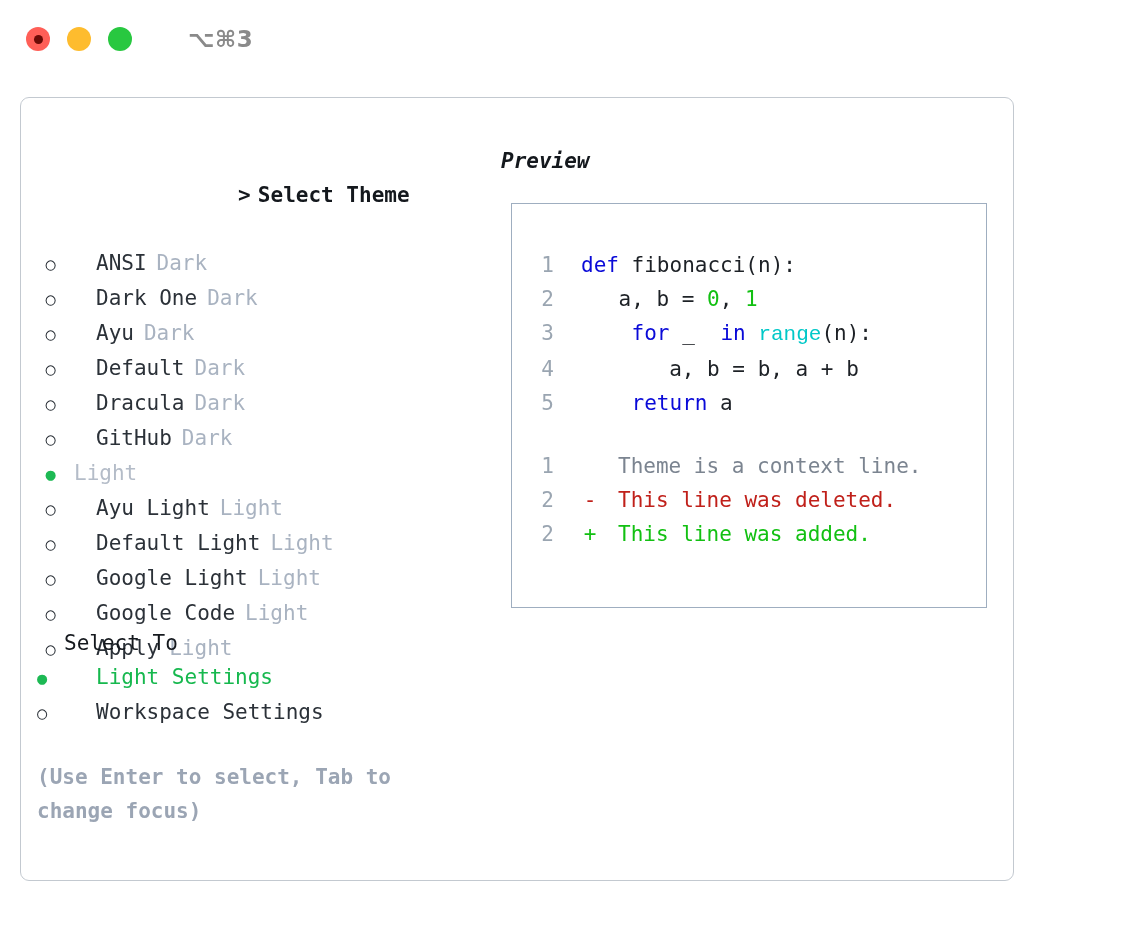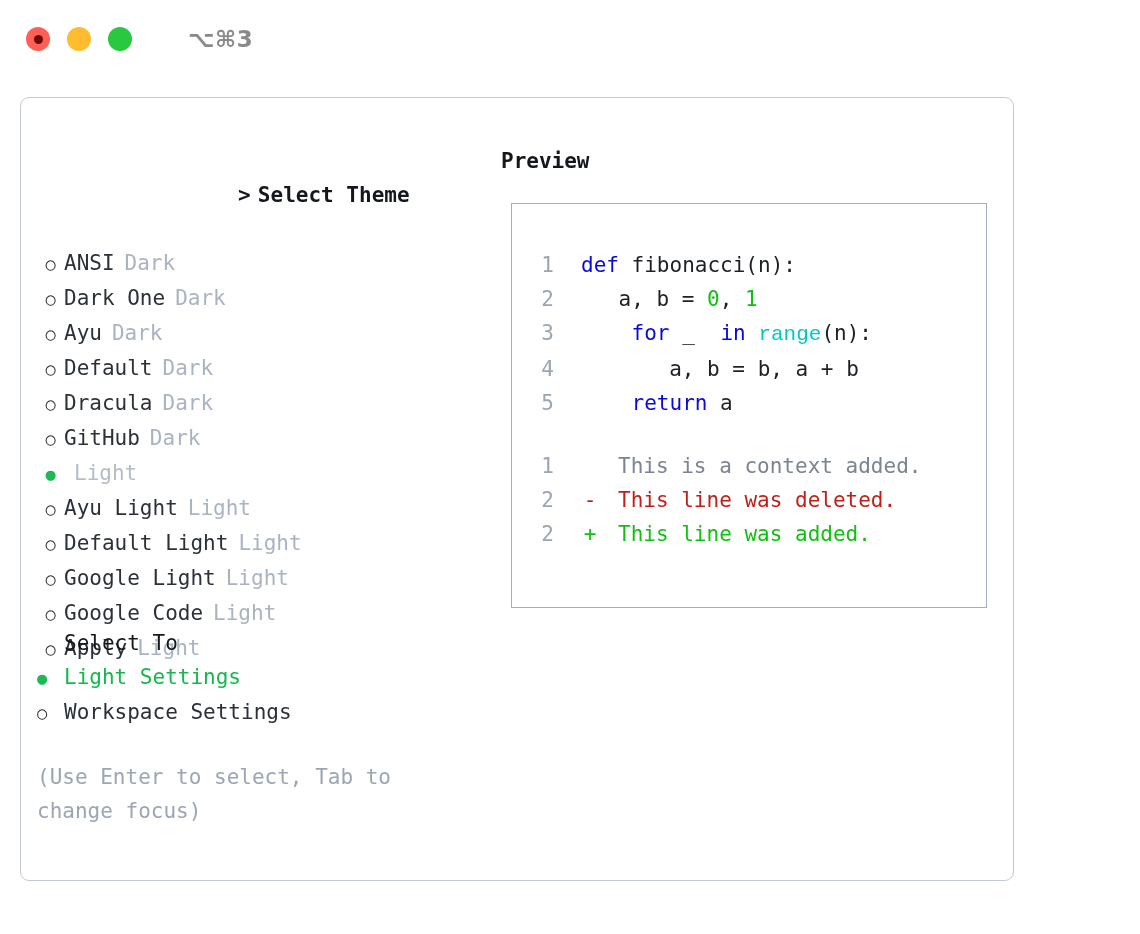--- a/index.html
+++ b/index.html
@@ -119,21 +119,21 @@
   .bullet {
     display: inline-block;
     width: 27px;
     flex: 0 0 27px;
     font-size: 17px;
     color: #2b3138;
     line-height: 34px;
   }
   .opt.selected .bullet { color: #1db954; }
   .opt.selected .opt-label { color: #16b84e; }
-  .opt-label { color: #2b3138; }
+  .opt-label { color: #2b3138; margin-left: 32px; }
   .opt-tag {
     color: #a9b3c1;
     margin-left: 10px;
   }
   .opt.selected .opt-tag { color: #b4bcc8; }
 
   
   .apply-group {
     position: absolute;
     left: 16px;
@@ -151,34 +151,36 @@
   
   .hint {
     position: absolute;
     left: 16px;
     top: 662px;
     width: 410px;
     font-size: 21px;
     line-height: 34px;
     color: #9ba5b4;
     white-space: pre-wrap;
+    font-weight: bold;
   }
 
   
   .right-col {
     position: absolute;
     left: 480px;
     top: 46px;
     width: 490px;
   }
   .preview-title {
     font-size: 21px;
     font-weight: bold;
     color: #14181d;
     line-height: 34px;
+    font-style: italic;
   }
   .preview-box {
     position: absolute;
     left: 490px;
     top: 105px;
     width: 476px;
     height: 405px;
     border: 1.6px solid #9faec0;
     box-sizing: border-box;
     background: #ffffff;
@@ -282,21 +284,21 @@
 
       <div class="preview-box">
         <div class="code-area" id="code-area">
             <div class="code-line"><span class="lineno">1</span><span class="code-text"><span class="tok-kw">def </span><span class="tok-pl">fibonacci(n):</span></span></div>
             <div class="code-line"><span class="lineno">2</span><span class="code-text"><span class="tok-pl">    a, b = </span><span class="tok-num">0</span><span class="tok-pl">, </span><span class="tok-num">1</span></span></div>
             <div class="code-line"><span class="lineno">3</span><span class="code-text"><span class="tok-pl">    </span><span class="tok-kw">for</span><span class="tok-pl"> _ </span><span class="tok-kw">in</span><span class="tok-pl"> </span><span class="tok-fn">range</span><span class="tok-pl">(n):</span></span></div>
             <div class="code-line"><span class="lineno">4</span><span class="code-text"><span class="tok-pl">        a, b = b, a + b</span></span></div>
             <div class="code-line"><span class="lineno">5</span><span class="code-text"><span class="tok-pl">    </span><span class="tok-kw">return</span><span class="tok-pl"> a</span></span></div>
           </div>
         <div class="diff-area" id="diff-area">
-            <div class="diff-line"><span class="lineno">1</span><span class="diff-mark diff-ctx"> </span><span class="diff-ctx">This is a context added.</span></div>
+            <div class="diff-line"><span class="lineno">1</span><span class="diff-mark diff-ctx"> </span><span class="diff-ctx">Theme is a context line.</span></div>
             <div class="diff-line"><span class="lineno">2</span><span class="diff-mark diff-del">-</span><span class="diff-del">This line was deleted.</span></div>
             <div class="diff-line"><span class="lineno">2</span><span class="diff-mark diff-add">+</span><span class="diff-add">This line was added.</span></div>
           </div>
       </div>
 
     </div>
   </div>
 </div>
 
 </body></html>

